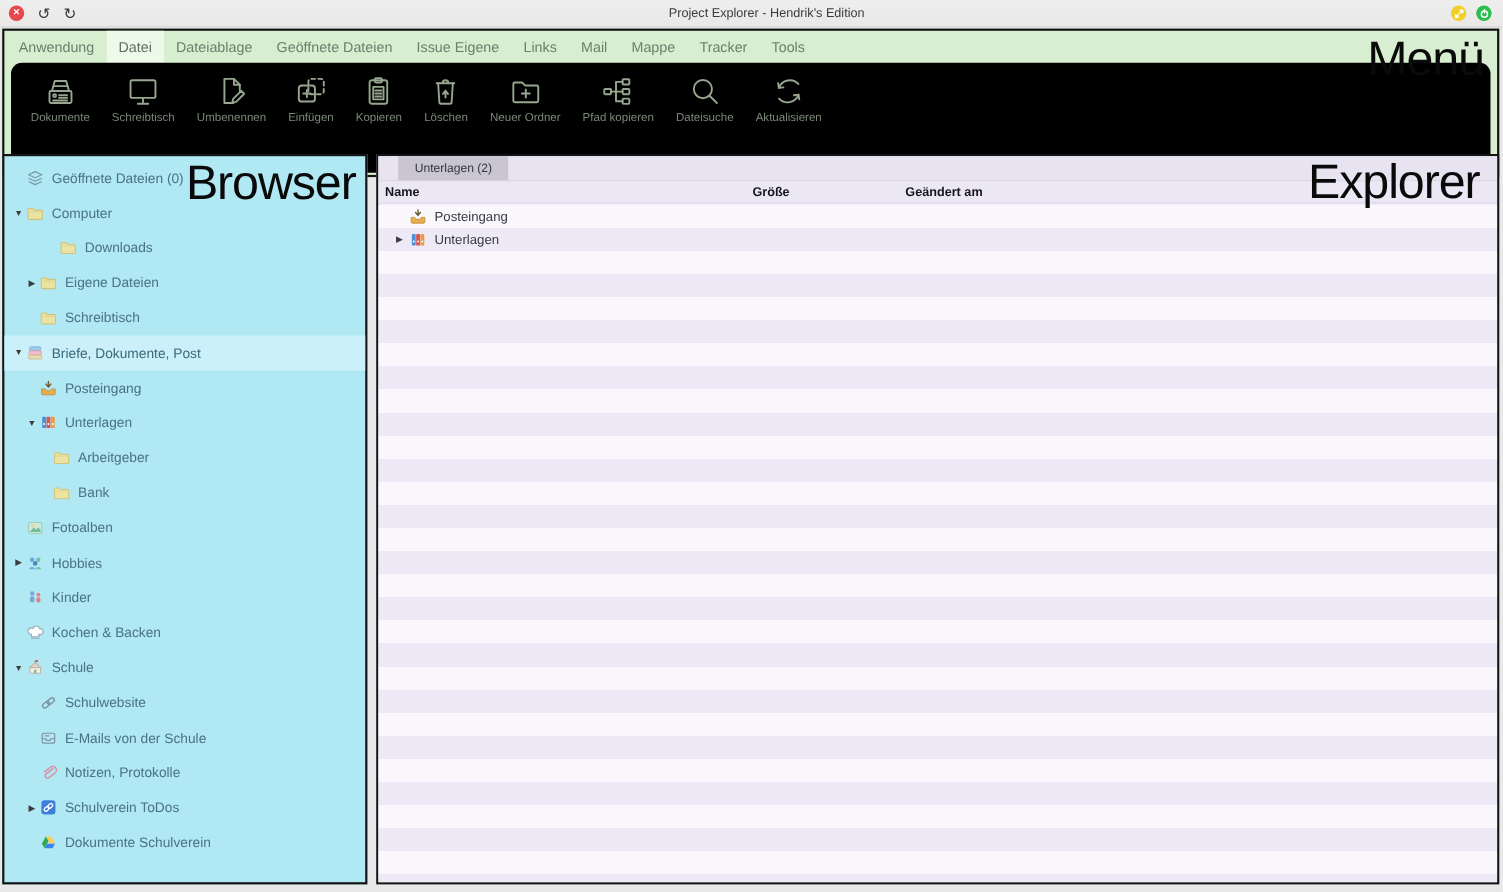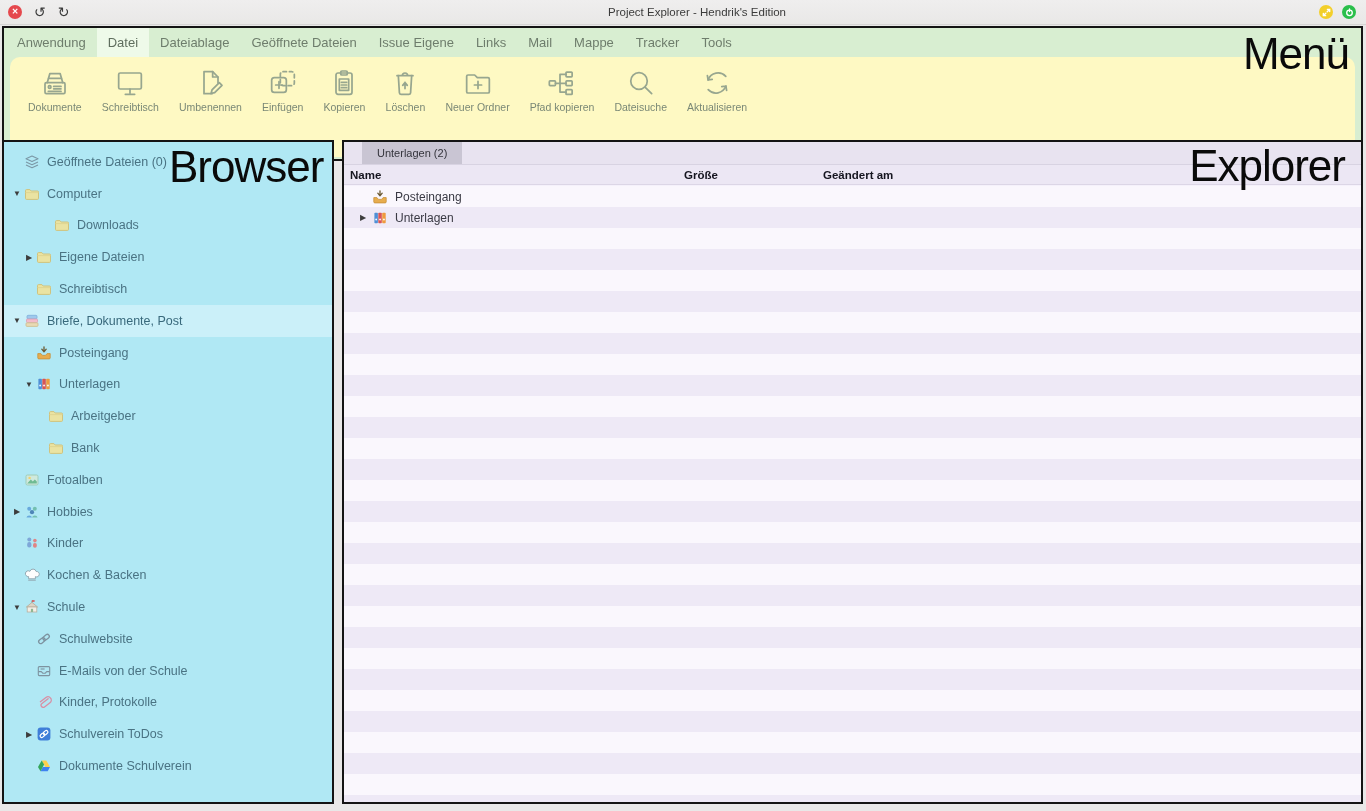--- a/index.html
+++ b/index.html
@@ -35,21 +35,21 @@
   .lbl-explorer { right:16px; top:2px; }
 
   
   .menu-tabs { display:flex; height:29px; align-items:stretch; padding-left:2px; }
   .menu-tab { display:flex; align-items:center; padding:0 11px; font-size:13px;
     color:#6e7d6c; cursor:default; white-space:nowrap; }
   .menu-tab.active { background:#eefae9; color:#5f6e5e; }
 
   
   .toolbar-card { position:absolute; left:6px; right:6px; top:29px; bottom:2px;
-    background:#fef9c3; border-radius:10px; }
+    background:#000000; border-radius:10px; }
   .toolbar-items { display:flex; gap:8px; padding:8px 0 0 12px; }
   .tool-item { display:flex; flex-direction:column; align-items:center; gap:2px;
     padding:2px 6px; min-width:52px; }
   .tool-svg { width:32px; height:32px; }
   .tool-label { font-size:10.5px; color:#7a8876; white-space:nowrap; }
 
   
   .tree { position:absolute; inset:0; padding-top:4px; }
   .tree-row { height:31.8px; display:flex; align-items:center; font-size:12.5px;
     color:#4a7383; cursor:default; }
@@ -425,21 +425,21 @@
         </span>
         <span class="tlabel">E-Mails von der Schule</span>
       </div>
       <div class="tree-row" style="padding-left:18px">
         <span class="tw"></span>
         <span class="ticon">
           <svg viewBox="0 0 16 16">
             <path d="M11.6 4.2 L6.2 9.8 a2.1 2.1 0 0 0 3 3 L14 8 a3.3 3.3 0 0 0-4.7-4.7 L4.4 8.2" fill="none" stroke="#d98ea4" stroke-width="1.3" stroke-linecap="round" transform="rotate(8 8 8)"></path>
           </svg>
         </span>
-        <span class="tlabel">Kinder, Protokolle</span>
+        <span class="tlabel">Notizen, Protokolle</span>
       </div>
       <div class="tree-row" style="padding-left:18px">
         <span class="tw">▶</span>
         <span class="ticon">
           <svg viewBox="0 0 16 16">
             <rect x="1.6" y="1.6" width="12.8" height="12.8" rx="3" fill="#3f7ed8"></rect>
             <g fill="none" stroke="#fff" stroke-width="1.2" transform="rotate(-40 8 8)">
               <rect x="3.4" y="6.4" width="5" height="3.2" rx="1.6"></rect>
               <rect x="7.6" y="6.4" width="5" height="3.2" rx="1.6"></rect>
             </g>

